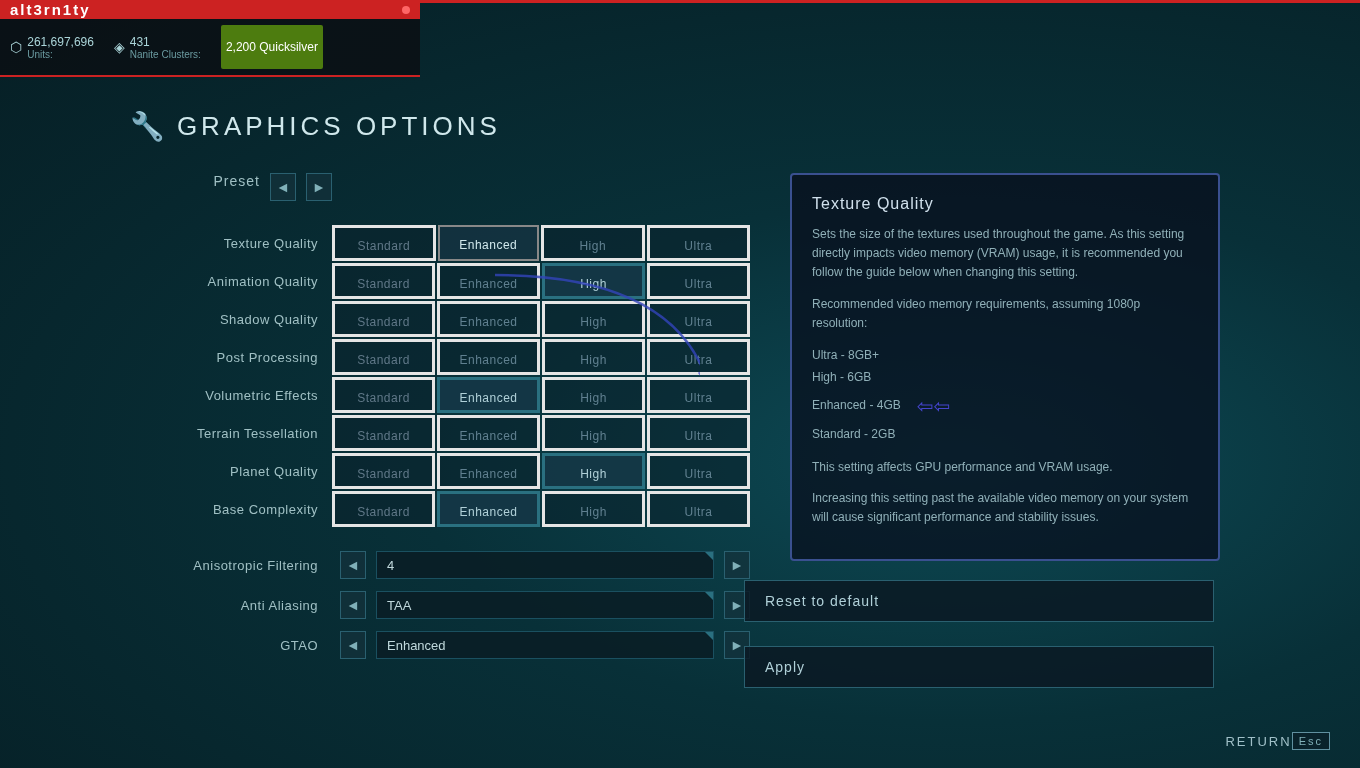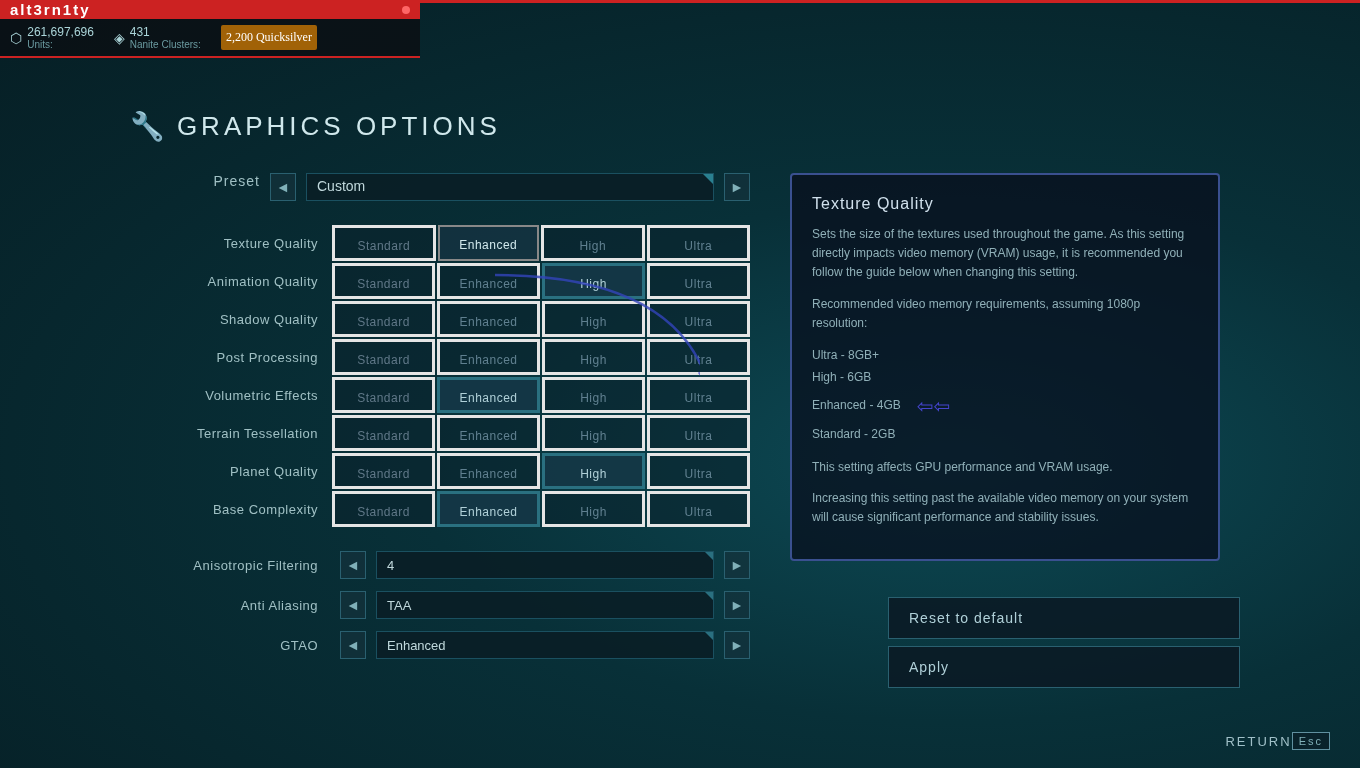--- a/index.html
+++ b/index.html
@@ -81,25 +81,24 @@
       font-size: 14px;
     }
 
     .hud-stat .label {
       font-size: 10px;
       color: #6a9aa0;
       display: block;
     }
 
     .hud-stat-quicksilver {
-      background: #a16207;
+      background: #4d7c0f;
       border-radius: 2px;
-      padding: 5px 5px;
+      padding: 15px 5px;
       color: #fff;
-      font-family: Liberation Serif, serif;
     }
 
     
     .main {
       position: absolute;
       top: 110px;
       left: 130px;
       right: 0;
       z-index: 5;
     }
@@ -320,25 +319,25 @@
       display: inline-block;
       color: #4444cc;
       font-size: 18px;
       margin-left: 8px;
     }
 
     
     .bottom-buttons {
       position: absolute;
       bottom: 80px;
-      right: 120px;
+      right: 146px;
       display: flex;
       flex-direction: column;
-      gap: 7px;
-      width: 352px;
+      gap: 24px;
+      width: 470px;
       z-index: 5;
     }
 
     .action-btn {
       background: rgba(10,25,35,0.85);
       border: 1px solid #2a6070;
       color: #b0d0d8;
       font-size: 14px;
       padding: 12px 20px;
       cursor: pointer;
@@ -418,24 +417,20 @@
     <span class="wrench-icon">🔧</span>
     <h1>Graphics Options</h1>
   </div>
 
   <div class="settings-panel">
     <div class="settings-left">
 
       <div class="preset-row">
         <span class="preset-label">Preset</span>
         <button class="arrow-btn">◄</button>
-        <div class="dropdown-field" style="position:relative;">
-          <span>Custom</span>
-          <div class="dropdown-corner"></div>
-        </div>
         <button class="arrow-btn">►</button>
       </div>
 
       <div class="quality-section" id="quality-rows-container">
       <div class="quality-row">
             <div class="quality-row-label">Texture Quality</div>
             <button class="quality-btn" style="color: rgb(96, 120, 136);">Standard</button>
             <button class="quality-btn focused" style="border-color: rgb(136, 136, 136); color: rgb(208, 232, 236);">Enhanced</button>
             <button class="quality-btn">High</button>
             <button class="quality-btn">Ultra</button>

